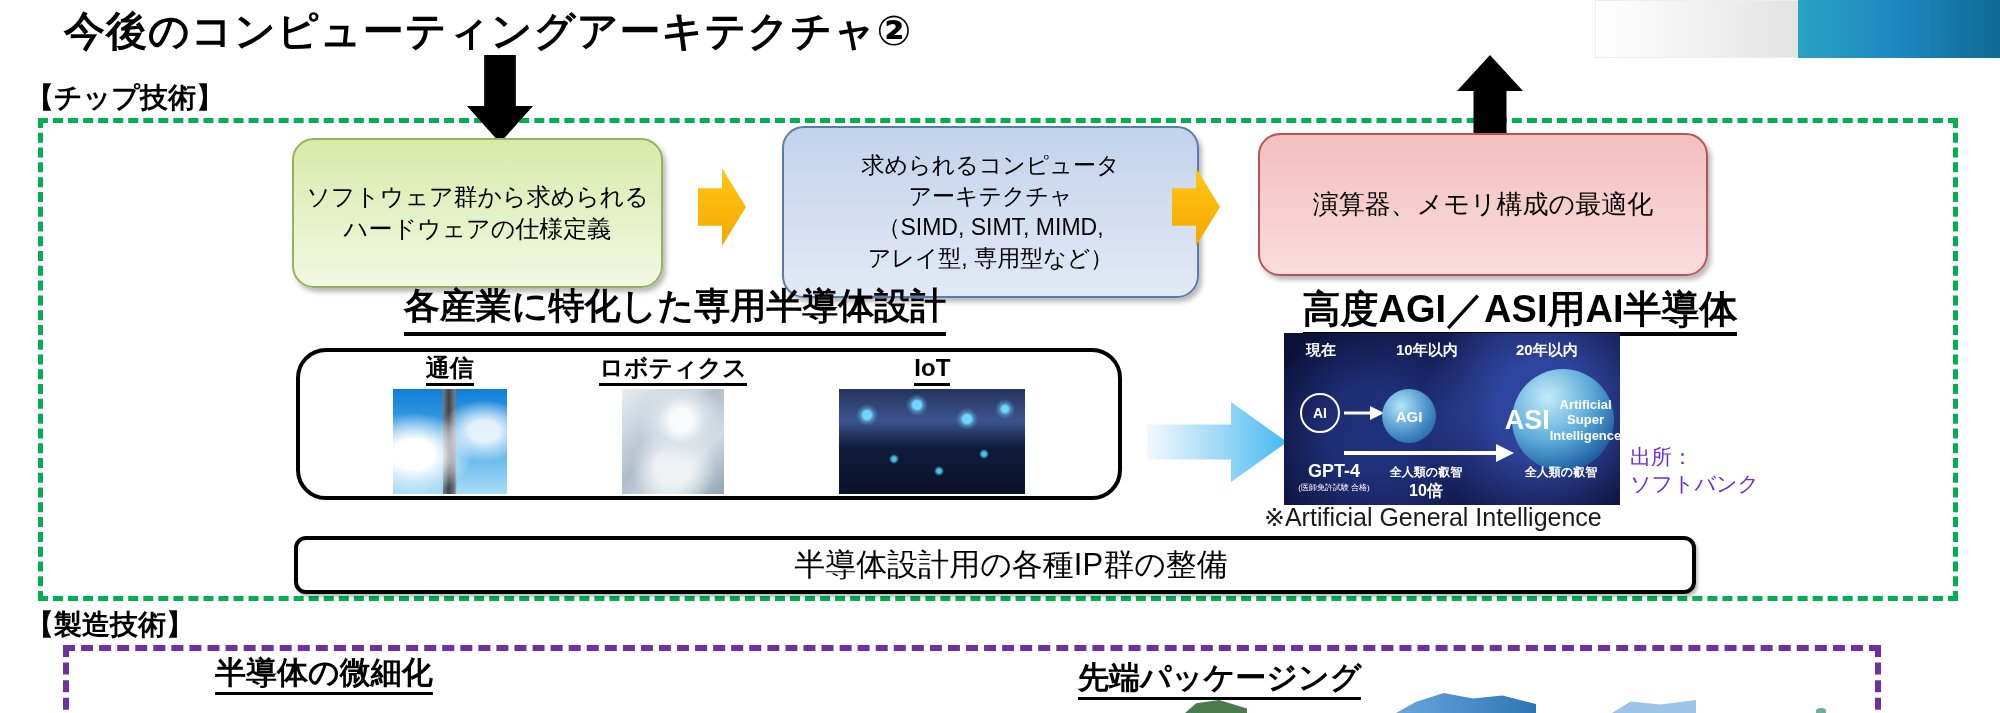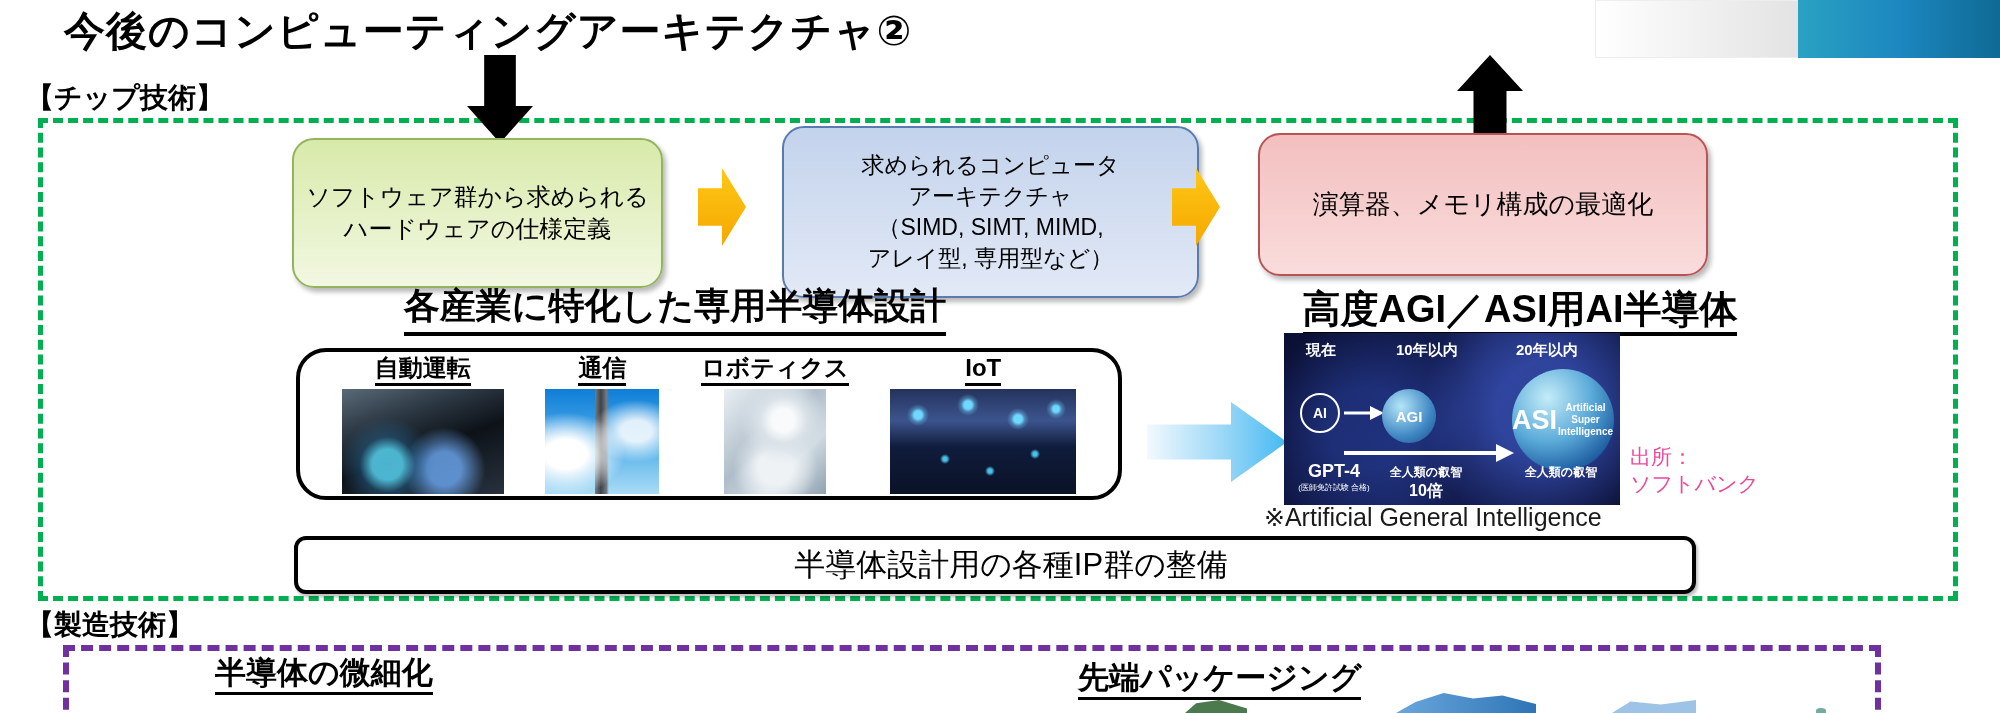--- a/index.html
+++ b/index.html
@@ -92,32 +92,32 @@
   .agi-time-0 { left:22px; } .agi-time-1 { left:112px; } .agi-time-2 { left:232px; }
   .ai-circle { position:absolute; left:16px; top:60px; width:40px; height:40px; border:2px solid #fff; border-radius:50%;
                display:flex; align-items:center; justify-content:center; font-size:14px; font-weight:bold; }
   .agi-globe { position:absolute; left:98px; top:56px; width:54px; height:54px; border-radius:50%;
                background:radial-gradient(circle at 35% 32%, #b5e6f8, #3f87c4 60%, #1b4a86);
                display:flex; align-items:center; justify-content:center; font-size:15px; font-weight:bold; }
   .asi-globe { position:absolute; left:228px; top:36px; width:102px; height:102px; border-radius:50%;
                background:radial-gradient(circle at 35% 28%, #c4ecf9, #5aaad9 45%, #1d5ca0 78%, #123c74);
                display:flex; flex-direction:row; align-items:center; justify-content:center; text-align:center; }
   .asi-label { font-size:27px; font-weight:bold; line-height:1; }
-  .asi-sub { font-size:10px; font-weight:bold; line-height:1.2; }
+  .asi-sub { font-size:13px; font-weight:bold; line-height:1.2; }
   .agi-caption { position:absolute; text-align:center; }
   .cap-0 { left:4px; top:128px; width:92px; }
   .cap-1 { left:96px; top:131px; width:92px; }
   .cap-2 { left:222px; top:131px; width:110px; }
   .cap-0 .cap-line1 { font-size:18px; font-weight:bold; }
   .cap-0 .cap-line2 { font-size:8px; }
   .cap-1 .cap-line1, .cap-2 .cap-line1 { font-size:12px; font-weight:bold; }
   .cap-1 .cap-line2 { font-size:16px; font-weight:bold; }
   .cap-2 .cap-line2 { font-size:13px; font-weight:bold;margin-top:44px; }
 
-  .source-note { left:1630px; top:443px; font-size:21px; color:#ec4899; line-height:1.3; }
+  .source-note { left:1630px; top:443px; font-size:21px; color:#6d28d9; line-height:1.3; }
   .agi-note { left:1264px; top:503px; font-size:25px; color:#1a1a1a; }
 
   
   .ip-box { left:294px; top:536px; width:1402px; height:58px; border:4px solid #000; border-radius:12px;
             display:flex; align-items:center; justify-content:center; font-size:31px; font-weight:500;
             box-shadow:2px 3px 3px rgba(0,0,0,.25); background:#fff;padding-left:32px; }
 
   
   .pkg-img-green { left:1185px; top:700px; width:62px; height:13px; background:#4a7a4e;
       clip-path:polygon(0 100%, 18% 25%, 55% 0, 100% 65%, 100% 100%); }
@@ -158,24 +158,20 @@
 アレイ型, 専用型など）</div>
   <div class="abs orange-arrow orange-arrow-2"></div>
   <div class="abs flow-box box-optimization">演算器、メモリ構成の最適化</div>
 
   <div class="abs design-heading">
     <span>各産業に特化した専用半導体設計</span>
   </div>
 
   <div class="abs industry-box">
     <div class="industry-col">
-      <div class="industry-label">自動運転</div>
-      <div class="industry-img img-auto"></div>
-    </div>
-    <div class="industry-col">
       <div class="industry-label">通信</div>
       <div class="industry-img img-telecom"></div>
     </div>
     <div class="industry-col">
       <div class="industry-label">ロボティクス</div>
       <div class="industry-img img-robot"></div>
     </div>
     <div class="industry-col">
       <div class="industry-label">IoT</div>
       <div class="industry-img img-iot"></div>

